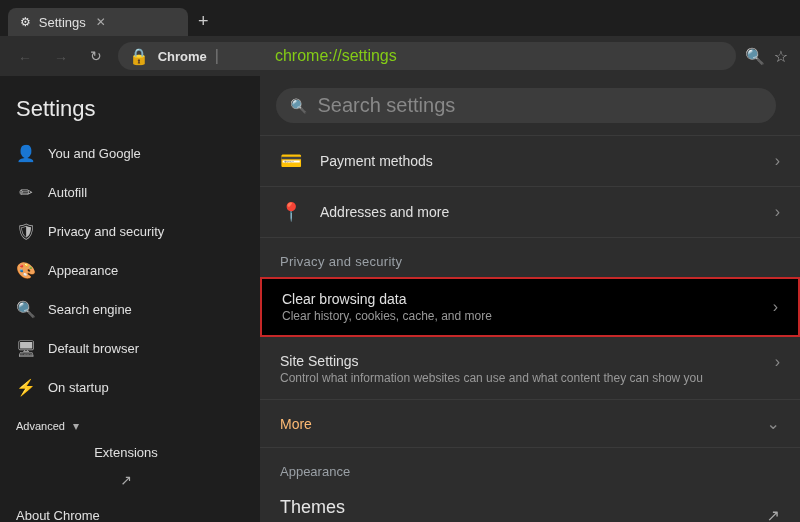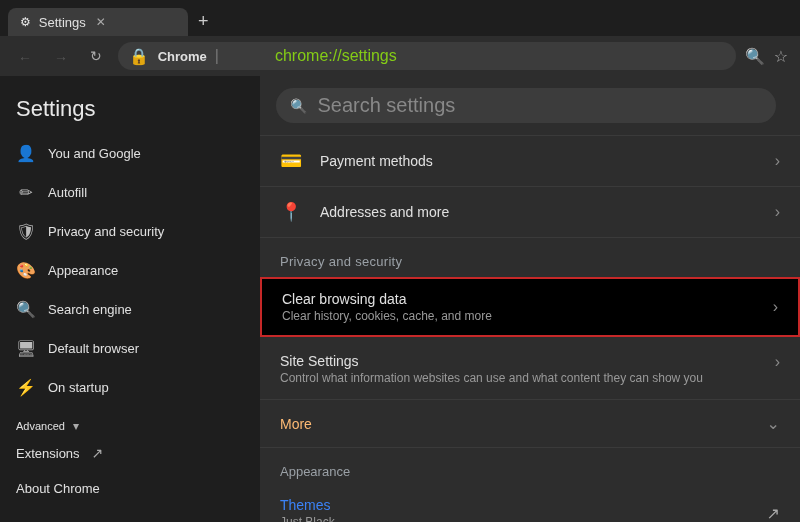--- a/index.html
+++ b/index.html
@@ -204,21 +204,21 @@
     
     .themes-row {
       display: flex;
       align-items: center;
       padding: 12px 20px;
       border-bottom: 1px solid #3a3a3a;
       cursor: pointer;
       gap: 16px;
     }
     .themes-text { flex: 1; }
-    .themes-title { font-size: 14px; color: #3b82f6; }
+    .themes-title { font-size: 18px; color: #e5e5e5; }
     .themes-subtitle { font-size: 12px; color: #999; margin-top: 2px; }
     .themes-actions { display: flex; align-items: center; gap: 12px; }
     .ext-icon { color: #aaa; font-size: 16px; cursor: pointer; }
     .reset-btn {
       background: #4a90d9;
       color: #fff;
       border: none;
       border-radius: 4px;
       padding: 7px 14px;
       font-size: 13px;
@@ -293,21 +293,21 @@
     <div class="sidebar-item">
       <span class="sidebar-icon">⚡</span>
       <span class="sidebar-label">On startup</span>
     </div>
 
     <div class="sidebar-section">
       <span class="sidebar-section-label">Advanced</span>
       <span class="sidebar-section-arrow">▾</span>
     </div>
 
-    <div class="sidebar-item" style="padding-top:8px;">
+    <div class="sidebar-item" style="padding-top:8px;flex-direction:column;">
       <span class="sidebar-label">Extensions</span>
       <span style="color:#aaa; font-size:14px;">↗</span>
     </div>
     <div class="sidebar-item">
       <span class="sidebar-label">About Chrome</span>
     </div>
   </div>
 
   <div class="content">
 

